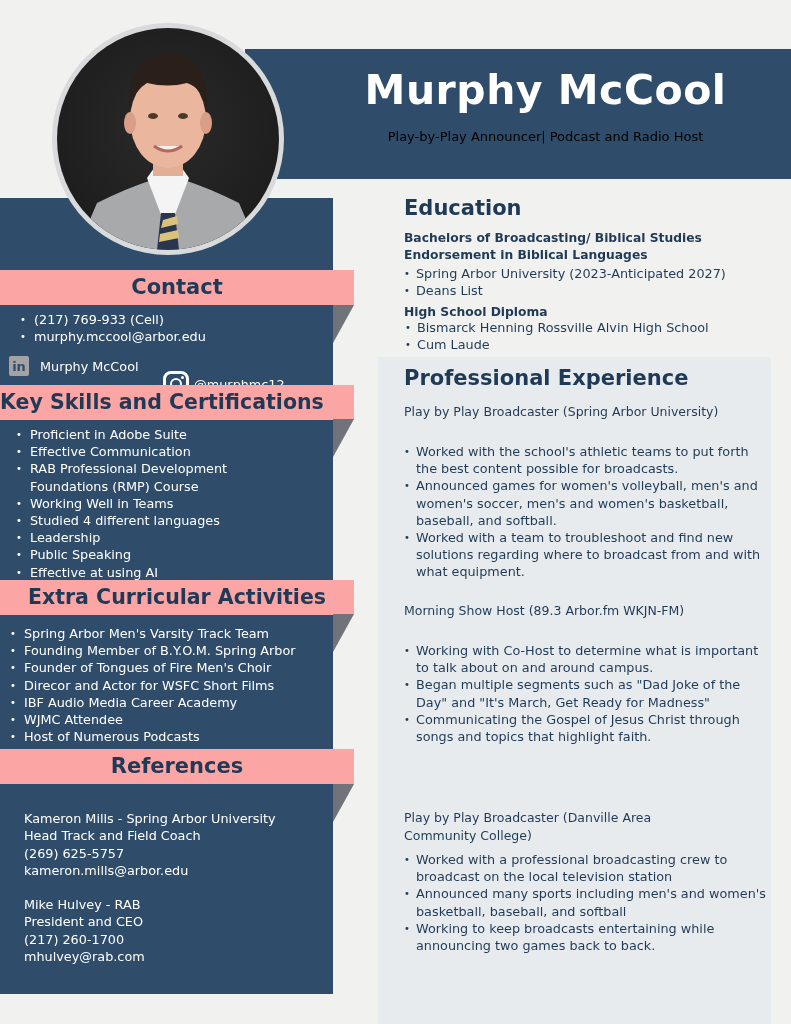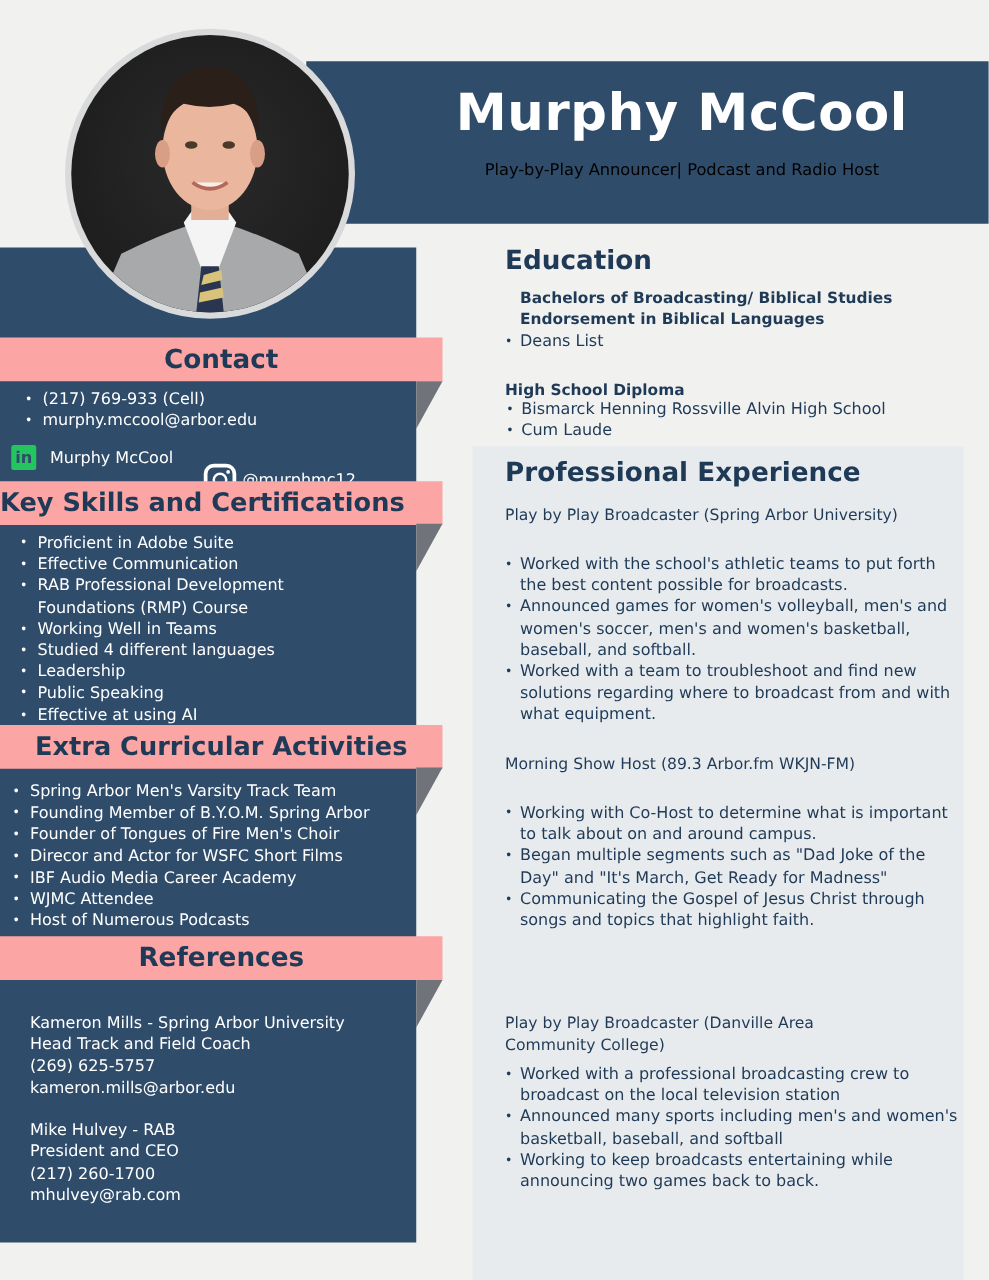--- a/index.html
+++ b/index.html
@@ -26,21 +26,21 @@
     background:radial-gradient(circle at 50% 45%, #2a2a2a 0%, #1e1e1e 70%, #151515 100%); }
 
   .banner { left:0; width:354px; height:35px; background:#fca5a5; color:#1f3a57; font-weight:bold; text-align:center; line-height:35px; }
   .fold { left:333px; width:0; height:0; border-top:38px solid #707379; border-right:21px solid transparent; }
 
   .list { left:14px; list-style:none; color:#fff; font-size:12.8px; }
   .list li { position:relative; padding-left:16px; line-height:17.2px; }
   .list li::before { content:"•"; position:absolute; left:2px; top:0; font-size:10px; }
 
   .social { top:355px; height:22px; color:#fff; font-size:12.8px; display:flex; align-items:center; }
-  .li-icon { width:20px; height:20px; background:#22c55e; color:#2f4d6b; font-weight:bold; font-size:13px; display:flex; align-items:center; justify-content:center; border-radius:2px; }
+  .li-icon { width:20px; height:20px; background:#a3a3a3; color:#2f4d6b; font-weight:bold; font-size:13px; display:flex; align-items:center; justify-content:center; border-radius:2px; }
   .ig-icon { width:26px; height:26px; border:3px solid #fff; border-radius:8px; position:relative; }
   .ig-icon::before { content:""; position:absolute; left:4px; top:4px; width:12px; height:12px; border:2.5px solid #fff; border-radius:50%; box-sizing:border-box; }
   .ig-icon::after { content:""; position:absolute; right:2px; top:2px; width:3px; height:3px; background:#fff; border-radius:50%; }
 
   .refs { left:24px; color:#fff; font-size:12.8px; line-height:17.3px; }
 
   
   .right-panel { left:378px; top:357px; width:393px; height:667px; background:#e8ebee; }
   .h-section { color:#1f3a57; font-weight:bold; font-size:21px; }
   .edu-sub { color:#1f3a57; font-weight:bold; font-size:12.3px; line-height:17px; }
@@ -135,25 +135,26 @@
   <div>kameron.mills@arbor.edu</div>
 </div>
 <div class="abs refs" style="top:896px;">
   <div>Mike Hulvey - RAB</div>
   <div>President and CEO</div>
   <div>(217) 260-1700</div>
   <div>mhulvey@rab.com</div>
 </div>
 
 <div class="abs h-section" style="left:404px;top:196px;">Education</div>
-<div class="abs edu-sub" style="left:416px;top:230px;">
+<div class="abs edu-sub" style="left:404px;top:230px;">
   <div>Bachelors of Broadcasting/ Biblical Studies</div>
   <div>Endorsement in Biblical Languages</div>
 </div>
 <ul class="abs rlist" style="left:404px;top:265px;">
+  <li>Spring Arbor University (2023-Anticipated 2027)</li>
   <li>Deans List</li>
 </ul>
 <div class="abs edu-sub" style="left:404px;top:304px;">High School Diploma</div>
 <ul class="abs rlist" style="left:405px;top:319px;">
   <li>Bismarck Henning Rossville Alvin High School</li>
   <li>Cum Laude</li>
 </ul>
 
 <div class="abs right-panel"></div>
 <div class="abs h-section" style="left:404px;top:366px;">Professional Experience</div>

